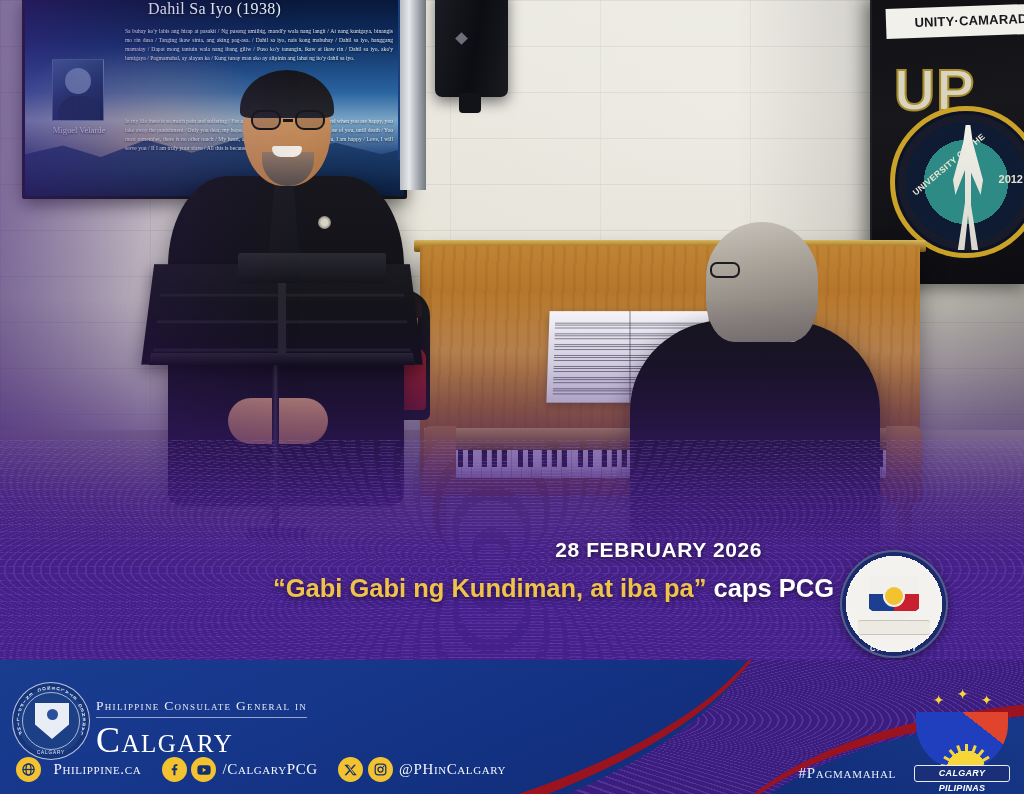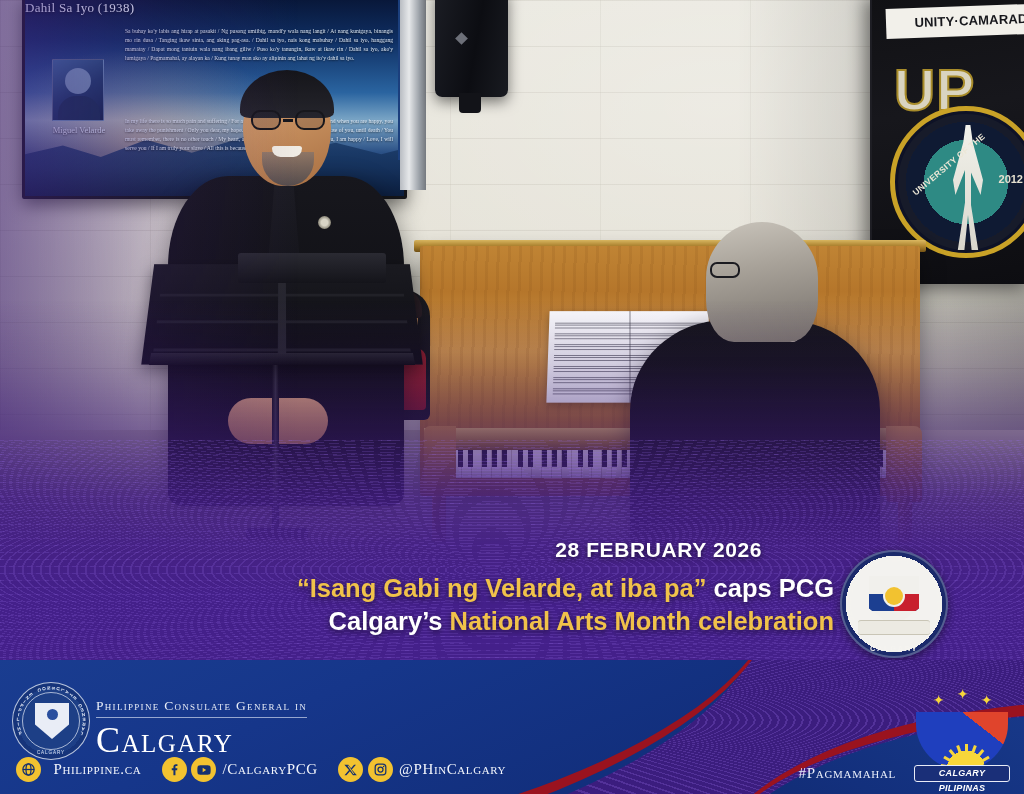--- a/index.html
+++ b/index.html
@@ -57,22 +57,22 @@
       linear-gradient(180deg,#081637 0%,#0f2f63 22%,#2a64a0 48%,#7ba6c6 62%,#2b5186 78%,#0a1b3d 100%);
   }
   .screen-mtn {
     position:absolute; left:0; bottom:0; width:100%; height:72px;
     background:linear-gradient(180deg,#1d3f6e 0%,#14305a 60%,#0c1f3f 100%);
     clip-path:polygon(0 42%,10% 30%,20% 46%,32% 22%,44% 40%,58% 18%,70% 38%,82% 26%,94% 42%,100% 34%,100% 100%,0 100%);
     opacity:.85;
   }
   .slide-title {
     position:absolute; top:3px; left:0; width:100%;
-    color:#eaf4ff;
-    font-family:"Liberation Serif", serif; font-size:13px;
+    text-align:center; color:#eaf4ff;
+    font-family:"Liberation Serif", serif; font-size:16px;
     letter-spacing:.3px; text-shadow:0 1px 3px rgba(0,0,0,.7);
   }
   .slide-portrait {
     position:absolute; left:27px; top:62px; width:52px; height:62px;
     background:linear-gradient(150deg,#2e5f94 0%,#17365f 45%,#0c2games 100%);
     background:linear-gradient(150deg,#3b6e9c 0%,#1b3d67 50%,#0e2344 100%);
     border:1px solid rgba(200,220,240,.35);
   }
   .slide-portrait::before {
     content:""; position:absolute; left:12px; top:8px; width:26px; height:26px;
@@ -685,26 +685,22 @@
   <div class="overlay-left"></div>
   <div class="overlay-fade"></div>
   <div class="overlay-solid"></div>
   <div class="overlay-waves"></div>
   <div class="overlay-waves2"></div>
 
   <div class="date">28 FEBRUARY 2026</div>
 
   <div class="headline">
     <div>
-      <span class="gold">“Isang Gabi ng Velarde, at iba pa”</span>
+      <span class="gold">“Gabi Gabi ng Kundiman, at iba pa”</span>
       <span class="white">caps PCG</span>
-    </div>
-    <div>
-      <span class="white">Calgary’s</span>
-      <span class="gold">National Arts Month celebration</span>
     </div>
   </div>
 
   <div class="seal-pcg">
     <div class="ring-text" id="sealRing">
         <span style="font-size: 7.2px; color: rgb(244, 243, 239); transform: rotate(-118deg) translate(0px, -45px) rotate(90deg) translate(-50%, -50%);">K</span>
         <span style="font-size: 7.2px; color: rgb(244, 243, 239); transform: rotate(-110.133deg) translate(0px, -45px) rotate(90deg) translate(-50%, -50%);">O</span>
         <span style="font-size: 7.2px; color: rgb(244, 243, 239); transform: rotate(-102.267deg) translate(0px, -45px) rotate(90deg) translate(-50%, -50%);">N</span>
         <span style="font-size: 7.2px; color: rgb(244, 243, 239); transform: rotate(-94.4deg) translate(0px, -45px) rotate(90deg) translate(-50%, -50%);">S</span>
         <span style="font-size: 7.2px; color: rgb(244, 243, 239); transform: rotate(-86.5333deg) translate(0px, -45px) rotate(90deg) translate(-50%, -50%);">U</span>

